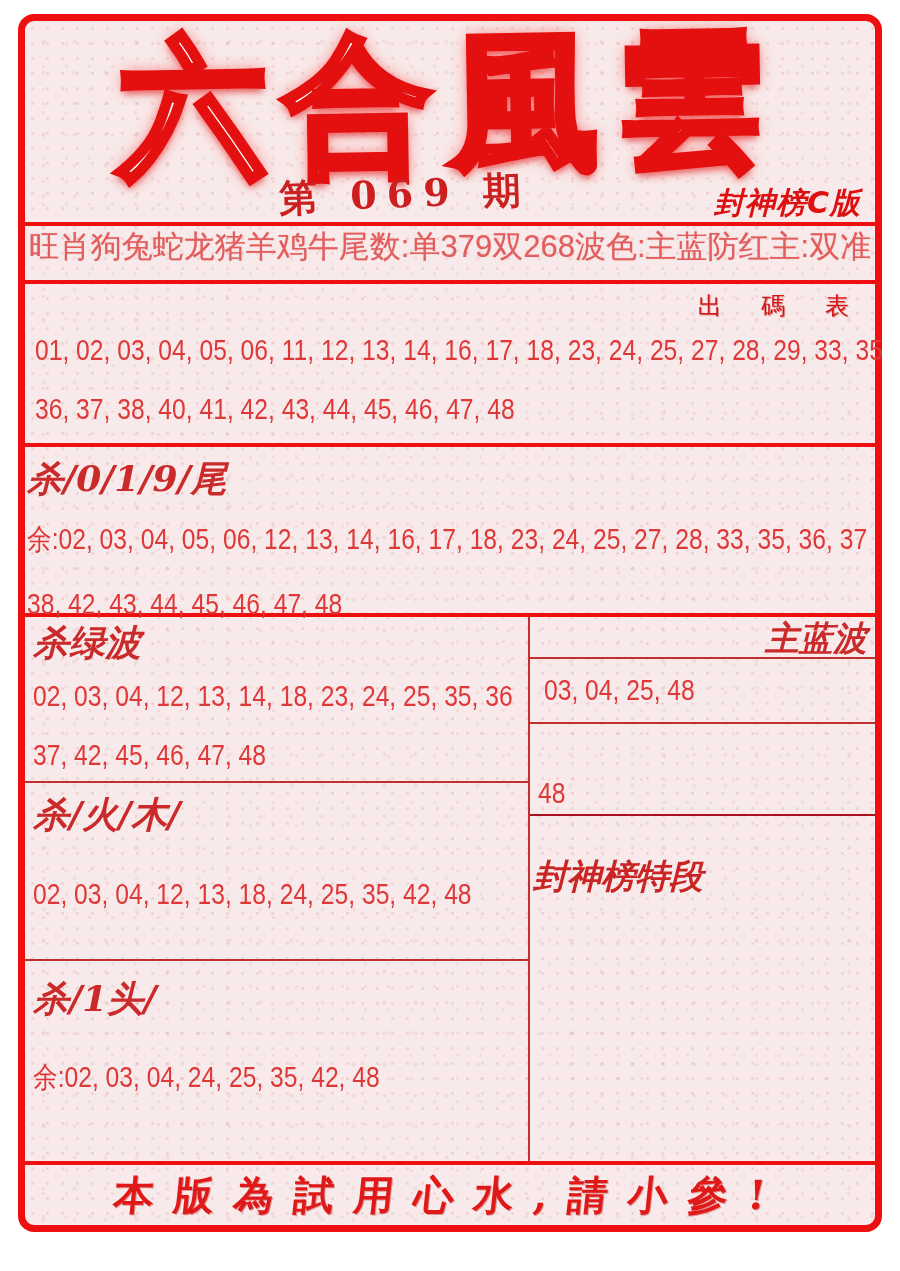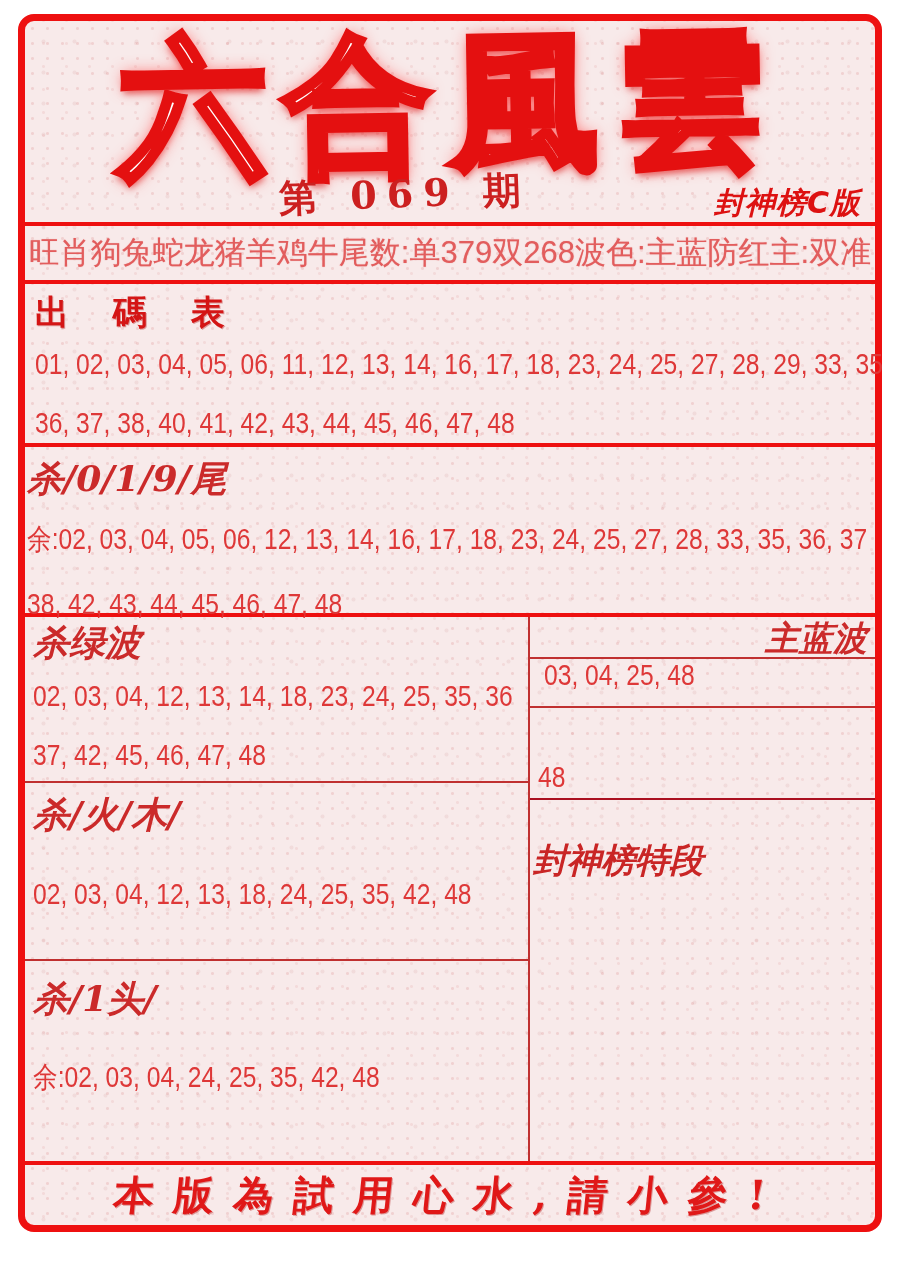--- a/index.html
+++ b/index.html
@@ -35,32 +35,32 @@
     letter-spacing:10px;transform:rotate(-2deg);
   }
   .edition{
     position:absolute;right:14px;bottom:-2px;
     font-family:"DejaVu Sans", sans-serif;font-weight:bold;font-style:italic;
     font-size:30px;color:#dd1111;letter-spacing:1px;
   }
   
   .sec-hotline{
     height:58px;border-top:4px solid #ee1010;box-sizing:border-box;
-    display:flex;align-items:center;justify-content:center;
+    display:flex;align-items:flex-start;justify-content:center;
   }
   .hotline-text{
     font-size:31px;color:#e25d5d;white-space:nowrap;letter-spacing:0px;
     text-shadow:0 0 1px rgba(230,110,110,.6);
   }
   
   .sec-chuma{height:163px;border-top:4px solid #ee1010;box-sizing:border-box;padding:4px 10px;}
   .sec-shawei{height:170px;border-top:4px solid #ee1010;box-sizing:border-box;padding:4px 2px;}
   .brush-title{
-    text-align:left;font-family:"DejaVu Serif", serif;font-weight:bold;
-    font-size:34px;color:#d41515;letter-spacing:16px;margin-top:2px;
+    text-align:right;font-family:"DejaVu Serif", serif;font-weight:normal;
+    font-size:24px;color:#d41515;letter-spacing:16px;margin-top:2px;
     text-shadow:1px 1px 0 rgba(170,0,0,.35);
   }
   .kai-head{
     font-family:"DejaVu Serif", serif;font-style:italic;font-weight:bold;
     font-size:36px;color:#cb2a2a;white-space:nowrap;
   }
   .nums{
     display:inline-block;transform:scaleX(.85);transform-origin:0 50%;
     font-family:"Liberation Sans", sans-serif;font-size:29px;color:#de3838;
     white-space:nowrap;
@@ -76,21 +76,21 @@
   .cell-lvbo{height:166px;border-bottom:2px solid #c03030;box-sizing:border-box;padding:2px 8px;}
   .cell-lvbo .nums{display:block;margin-top:12px;}
   .cell-lvbo .nums + .nums{margin-top:26px;}
   .cell-huomu{height:178px;border-bottom:2px solid #c03030;box-sizing:border-box;padding:8px 8px 2px;}
   .cell-huomu .nums{display:block;margin-top:38px;}
   .cell-1tou{flex:1;padding:14px 8px 2px;}
   .cell-1tou .nums{display:block;margin-top:34px;}
   .col-right{flex:1;display:flex;flex-direction:column;}
   .cell-lanbo-h{height:42px;border-bottom:2px solid #c03030;box-sizing:border-box;padding:0 8px;}
   .cell-lanbo-h .kai-head{font-size:34px;line-height:42px;text-align:right;}
-  .cell-lanbo-n{height:49px;border-bottom:2px solid #c03030;box-sizing:border-box;display:flex;padding:0 14px;}
+  .cell-lanbo-n{height:65px;border-bottom:2px solid #c03030;box-sizing:border-box;display:flex;align-items:center;padding:0 14px;}
   .cell-48{height:92px;border-bottom:2px solid #aa1020;box-sizing:border-box;display:flex;align-items:flex-end;padding:12px 8px 4px;}
   .cell-teduan{flex:1;padding:38px 8px 0 3px;}
   .teduan-title{
     font-family:"DejaVu Serif", serif;font-style:italic;font-weight:bold;
     font-size:34px;color:#c92525;
   }
   .teduan-range{
     font-family:"Liberation Sans", sans-serif;font-style:italic;
     font-size:30px;color:#d63535;margin-top:6px;margin-left:22px;letter-spacing:2px;
   }

